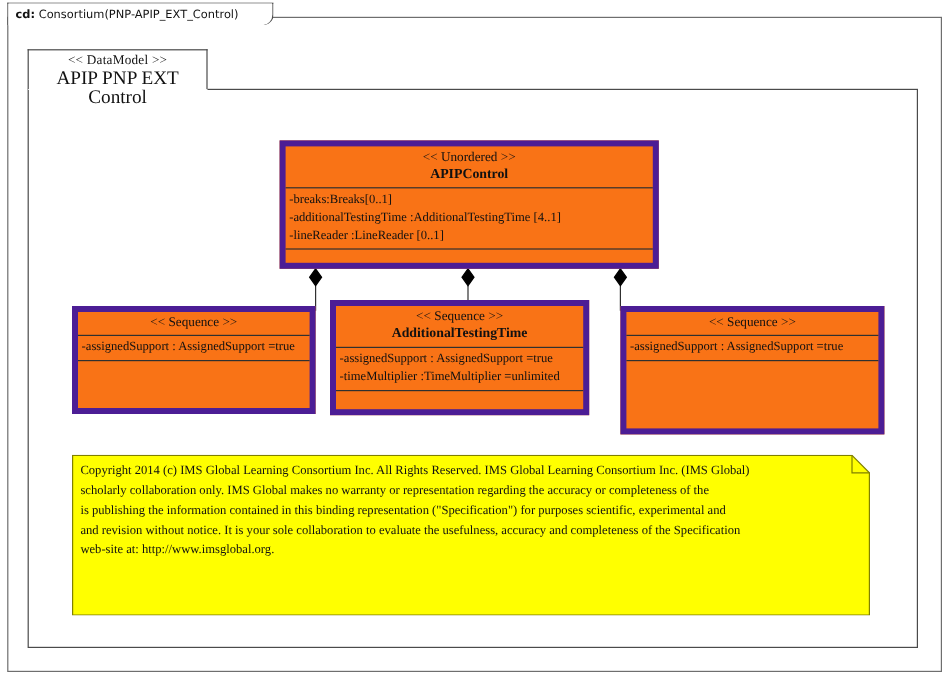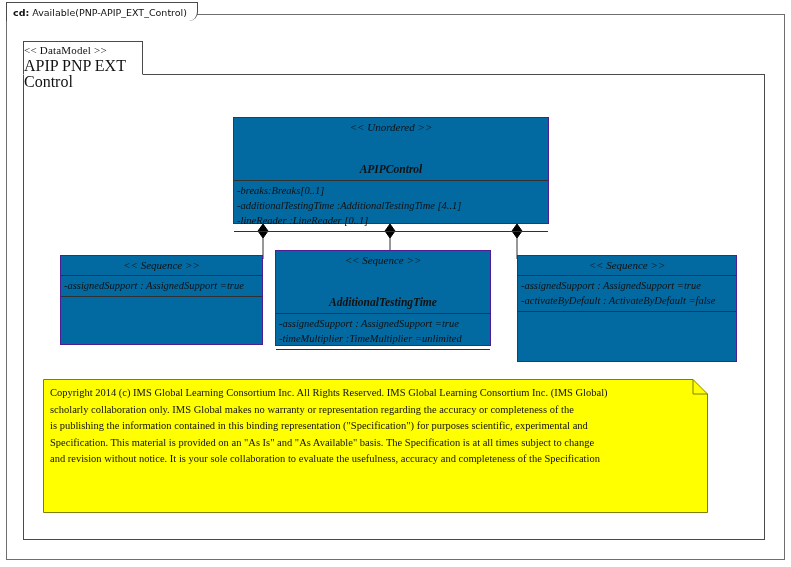--- a/index.html
+++ b/index.html
@@ -28,21 +28,21 @@
     height: 546px;
     border: 1px solid #6e6e6e;
     box-sizing: border-box;
     background: #ffffff;
   }
   #frame-tab {
     position: absolute;
     left: 6px;
     top: 2px;
     height: 19px;
-    padding: 0 10px 0 6px;
+    padding: 0 28px 0 6px;
     border: 1px solid #4a4a4a;
     border-bottom: none;
     background: #ffffff;
     box-sizing: border-box;
     display: flex;
     align-items: center;
     font-family: "DejaVu Sans", "Liberation Sans", sans-serif;
     font-size: 9.5px;
     color: #111111;
     white-space: nowrap;
@@ -62,68 +62,66 @@
     width: 742px;
     height: 466px;
     border: 1px solid #4a4a4a;
     box-sizing: border-box;
     background: #ffffff;
   }
   #package-tab {
     position: absolute;
     left: 23px;
     top: 41px;
-    width: 120px;
+    width: 150px;
     height: 34px;
     border: 1px solid #4a4a4a;
     border-bottom: 1px solid #ffffff;
     box-sizing: border-box;
     background: #ffffff;
-    text-align: left;
+    text-align: center;
     z-index: 3;
   }
   #package-tab .pkg-stereotype {
     font-size: 11px;
     color: #111111;
     line-height: 16px;
     letter-spacing: 0.2px;
   }
   #package-tab .pkg-name {
     font-size: 16px;
     color: #111111;
     line-height: 16px;
   }
 
   
   .class-box {
     position: absolute;
-    border: 1px solid #4c1d95;
-    background: #0369a1;
+    border: 5px solid #4c1d95;
+    background: #f97316;
     box-sizing: border-box;
     z-index: 2;
-    font-style: italic;
   }
   .class-header {
     text-align: center;
     padding: 2px 4px 3px 4px;
     border-bottom: 1px solid #303030;
   }
   .class-stereotype {
     font-size: 11px;
     color: #111111;
     line-height: 14px;
     white-space: nowrap;
   }
   .class-name {
     font-size: 11.5px;
     font-weight: bold;
     color: #111111;
     line-height: 15px;
     white-space: nowrap;
-    margin-top: 28px;
   }
   .class-attrs {
     padding: 2px 0 3px 3px;
     border-bottom: 1px solid #303030;
   }
   .attr-line {
     font-size: 10.5px;
     color: #111111;
     line-height: 15px;
     white-space: nowrap;
@@ -139,21 +137,21 @@
     top: 0;
     width: 791px;
     height: 567px;
     z-index: 1;
     pointer-events: none;
   }
 
   
   #note {
     position: absolute;
-    left: 43px;
+    left: 60px;
     top: 379px;
     width: 665px;
     height: 134px;
     z-index: 2;
     font-family: Liberation Serif, serif;
   }
   #note-shape {
     position: absolute;
     left: 0;
     top: 0;
@@ -175,21 +173,21 @@
 </style>
 </head>
 <body>
 
 <div id="canvas">
 
   <div id="diagram-frame"></div>
 
   <div id="frame-tab">
     <span class="tab-kind">cd:</span>
-    <span class="tab-text">Available(PNP-APIP_EXT_Control)</span>
+    <span class="tab-text">Consortium(PNP-APIP_EXT_Control)</span>
   </div>
 
   <div id="package-body"></div>
   <div id="package-tab">
     <div class="pkg-stereotype">&lt;&lt; DataModel &gt;&gt;</div>
     <div class="pkg-name">APIP PNP EXT Control</div>
   </div>
 
   <svg id="connectors" viewBox="0 0 791 567">
 
@@ -243,32 +241,31 @@
     </div>
     <div class="class-ops" style="min-height:16px;"></div>
   </div>
 
   <div class="class-box" id="class-linereader" style="left:517px; top:255px; width:220px; height:107px;">
     <div class="class-header">
       <div class="class-stereotype">&lt;&lt; Sequence &gt;&gt;</div>
     </div>
     <div class="class-attrs">
       <div class="attr-line">-assignedSupport : AssignedSupport =true</div>
-      <div class="attr-line">-activateByDefault  : ActivateByDefault  =false</div>
     </div>
     <div class="class-ops" style="min-height:16px;"></div>
   </div>
 
   <div id="note">
     <svg id="note-shape" viewBox="0 0 665 134" preserveAspectRatio="none">
       <polygon points="0.5,0.5 650,0.5 664.5,15 664.5,133.5 0.5,133.5" fill="#ffff00" stroke="#808000" stroke-width="1"></polygon>
       <polyline points="650,0.5 650,15 664.5,15" fill="none" stroke="#808000" stroke-width="1"></polyline>
     </svg>
     <div id="note-text">
       <div class="note-line">Copyright 2014 (c) IMS Global Learning Consortium Inc.  All Rights Reserved.  IMS Global Learning Consortium Inc. (IMS Global)</div>
       <div class="note-line">scholarly collaboration only.  IMS Global makes no warranty or representation regarding the accuracy or completeness of the</div>
       <div class="note-line">is publishing the information contained in this binding representation ("Specification") for purposes scientific, experimental and</div>
-      <div class="note-line">Specification.  This material is provided on an "As Is" and "As Available" basis.  The Specification is at all times subject to change</div>
       <div class="note-line">and revision without notice.  It is your sole collaboration to evaluate the usefulness, accuracy and completeness of the Specification</div>
+      <div class="note-line">web-site at: http://www.imsglobal.org.</div>
     </div>
   </div>
 
 </div>
 
 </body></html>

